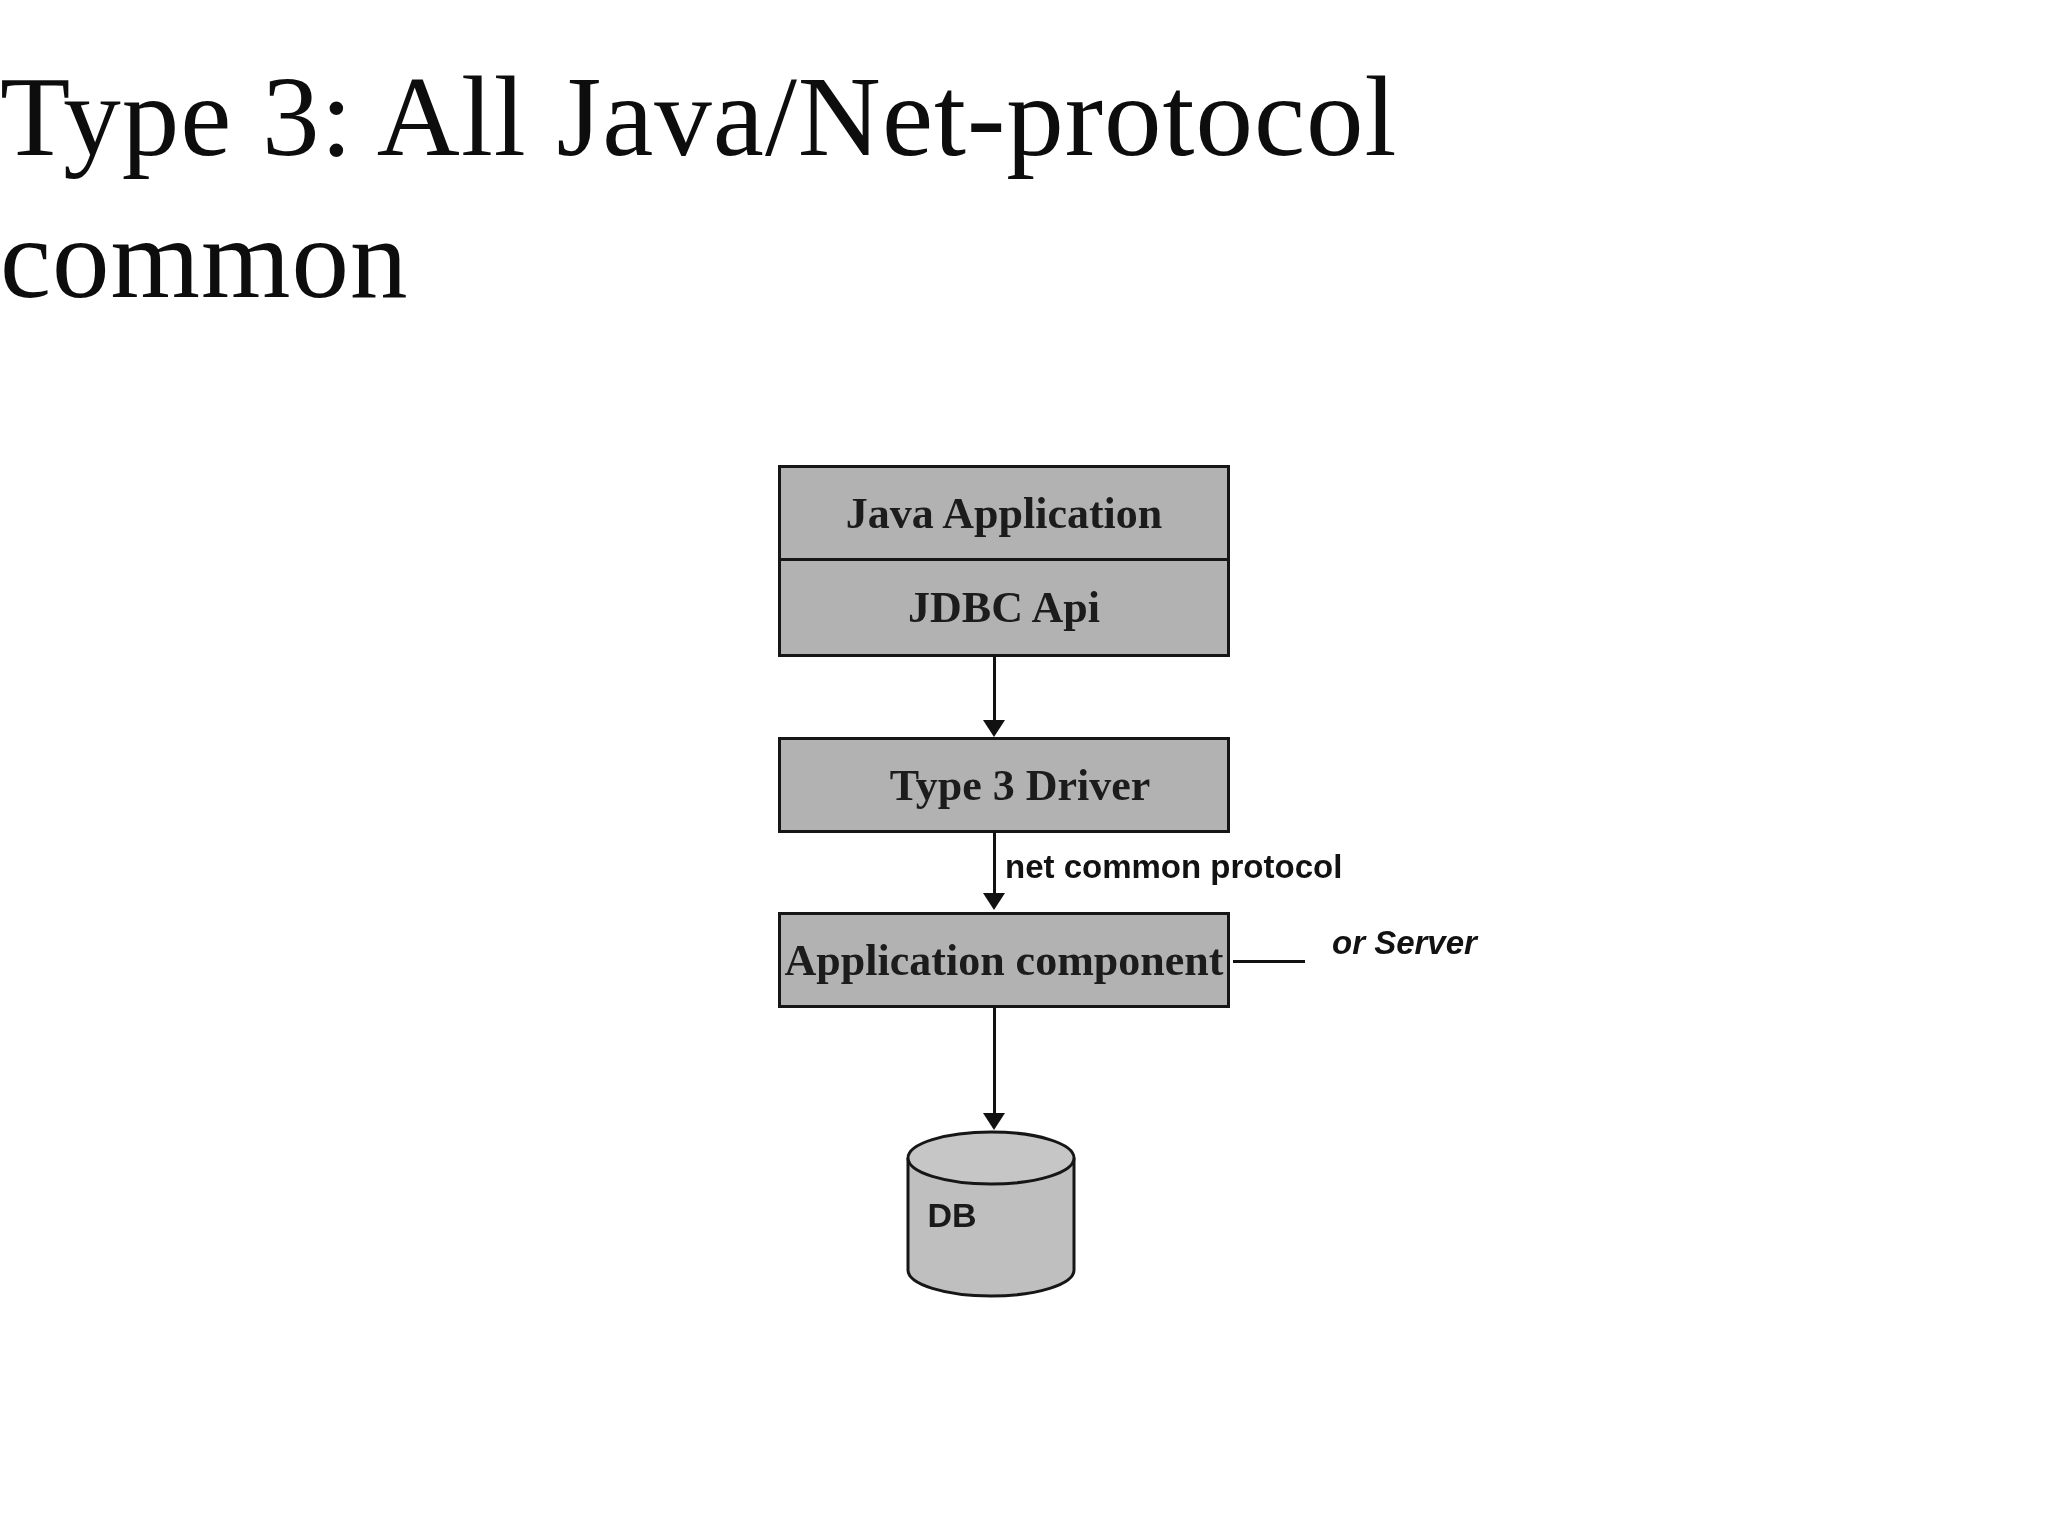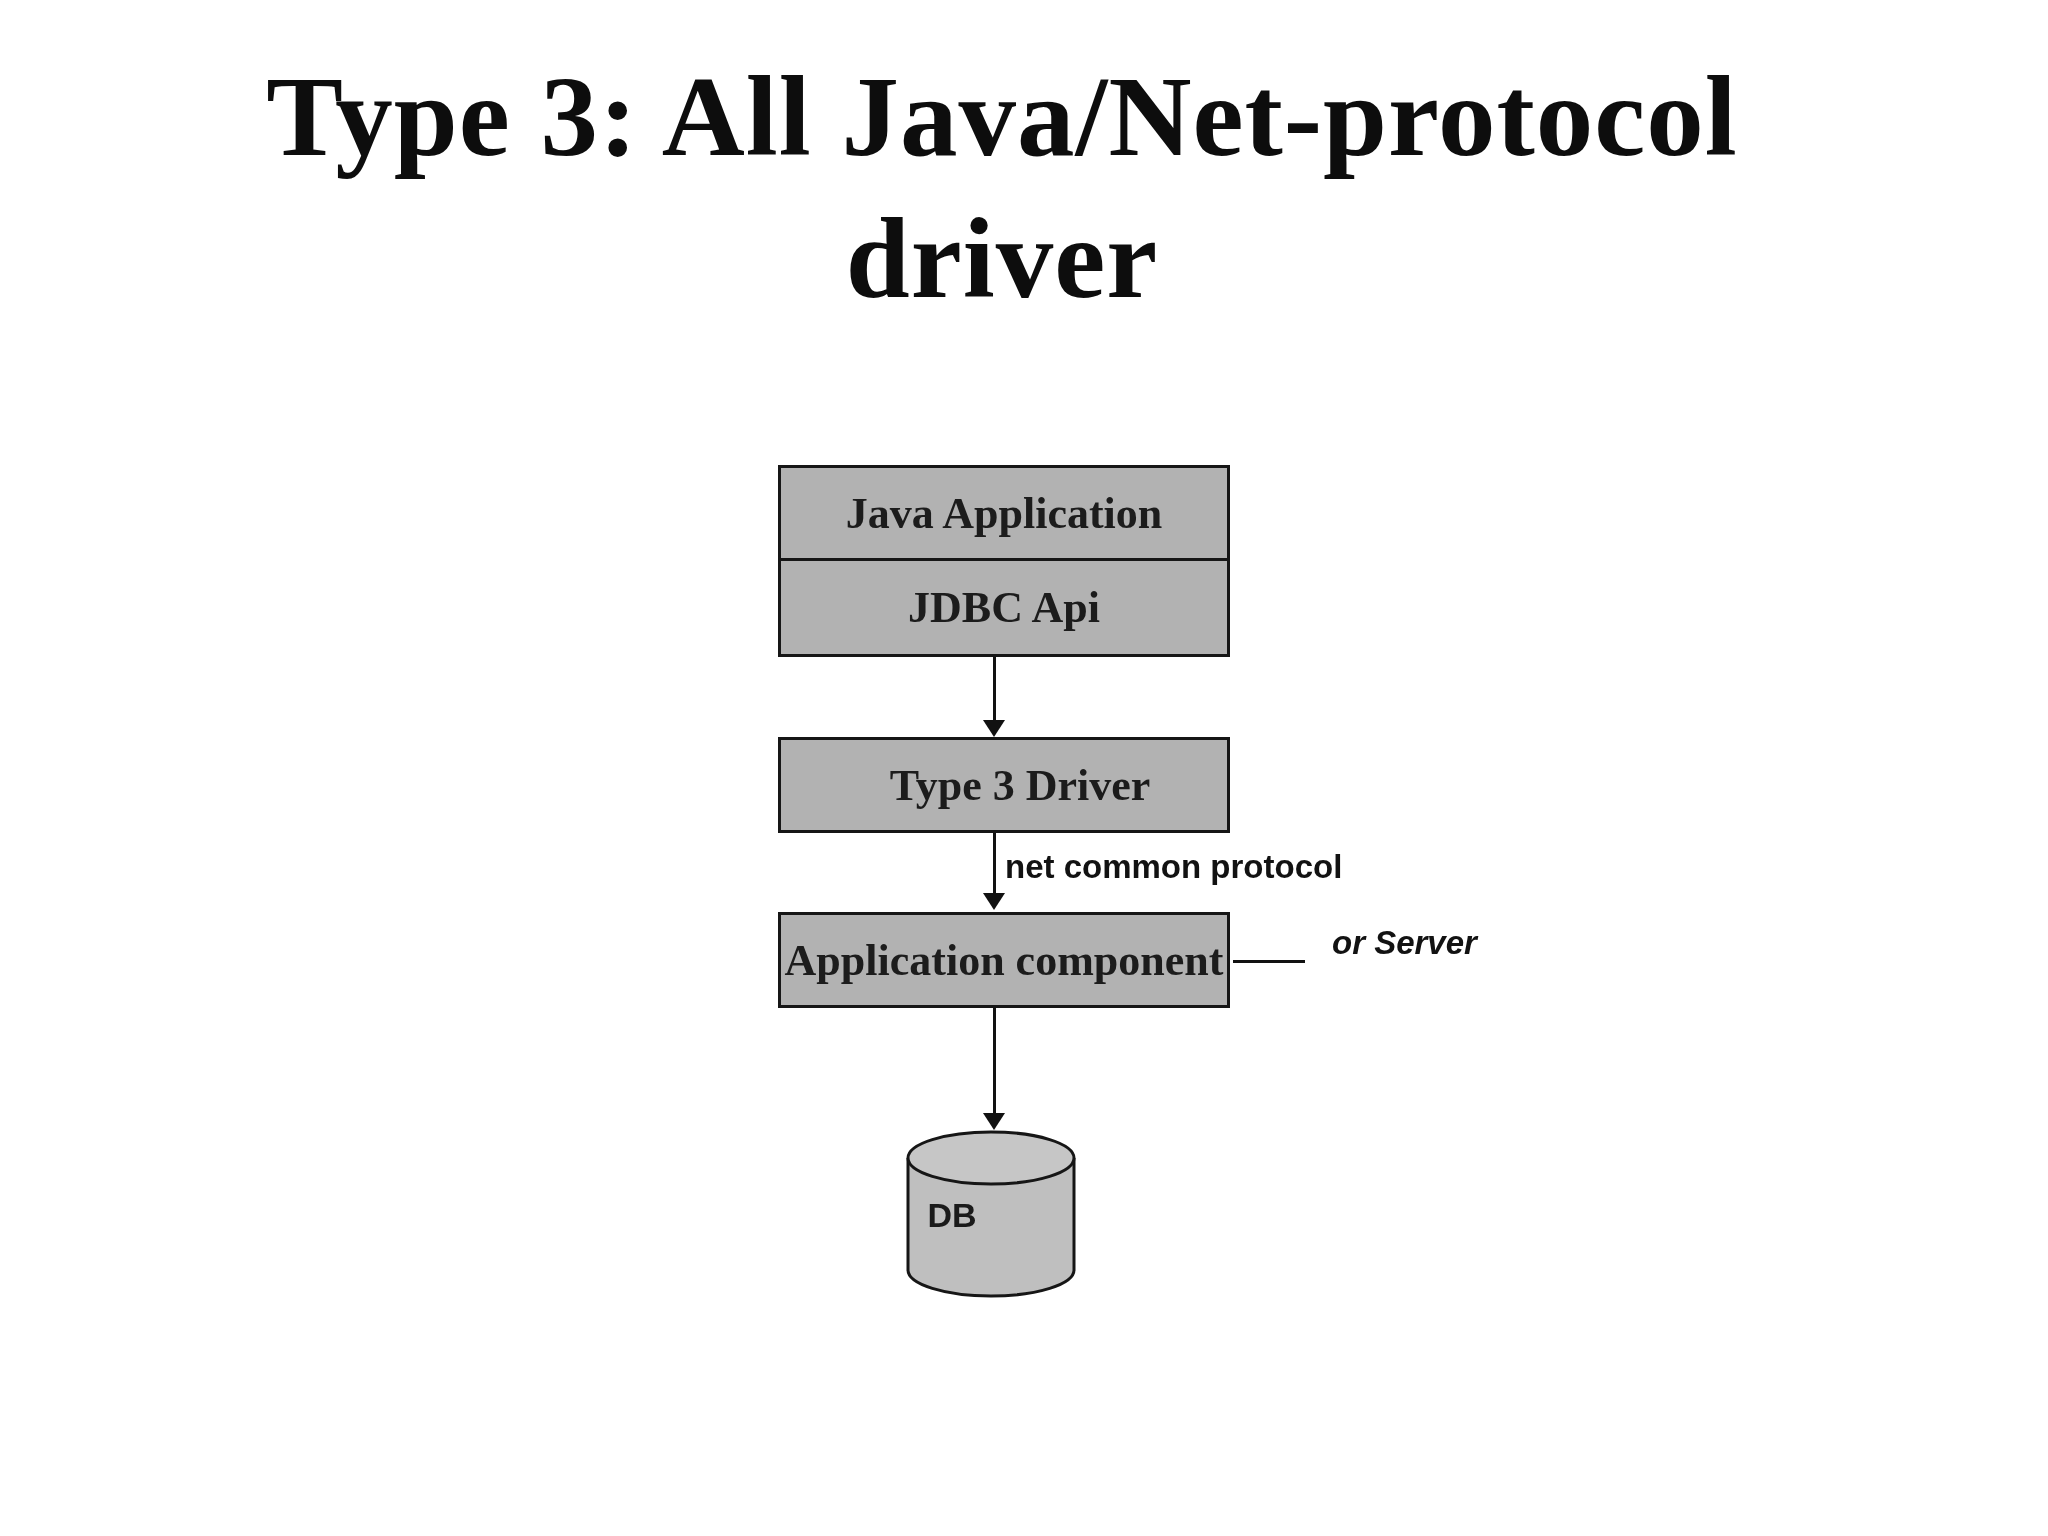--- a/index.html
+++ b/index.html
@@ -6,22 +6,21 @@
   #slide{
     position:relative;
     width:2048px;height:1536px;
     background:#ffffff;
     overflow:hidden;
     font-family:"Liberation Serif","DejaVu Serif",serif;
   }
   .title{
     position:absolute;
     left:0;top:46px;width:2004px;
-    text-align:center;
-    font-weight:bold;
+    font-weight:normal;
     font-size:115px;
     line-height:142px;
     color:#0d0d0d;
     letter-spacing:1px;
   }
   .gbox{
     position:absolute;
     box-sizing:border-box;
     background:#b2b2b2;
     border:3px solid #161616;
@@ -78,21 +77,21 @@
   }
   .cyl{position:absolute;left:903px;top:1128px;}
 </style>
 </head>
 <body>
 
 <div id="slide">
 
   <div class="title">
     <div>Type 3: All Java/Net-protocol</div>
-    <div>driver</div>
+    <div>common</div>
   </div>
 
   <div class="gbox" style="left:778px;top:465px;width:452px;height:192px;flex-direction:column;justify-content:flex-start;">
     <div class="approw first">
       <span class="boxlabel">Java Application</span>
     </div>
     <div class="approw">
       <span class="boxlabel">JDBC Api</span>
     </div>
   </div>

